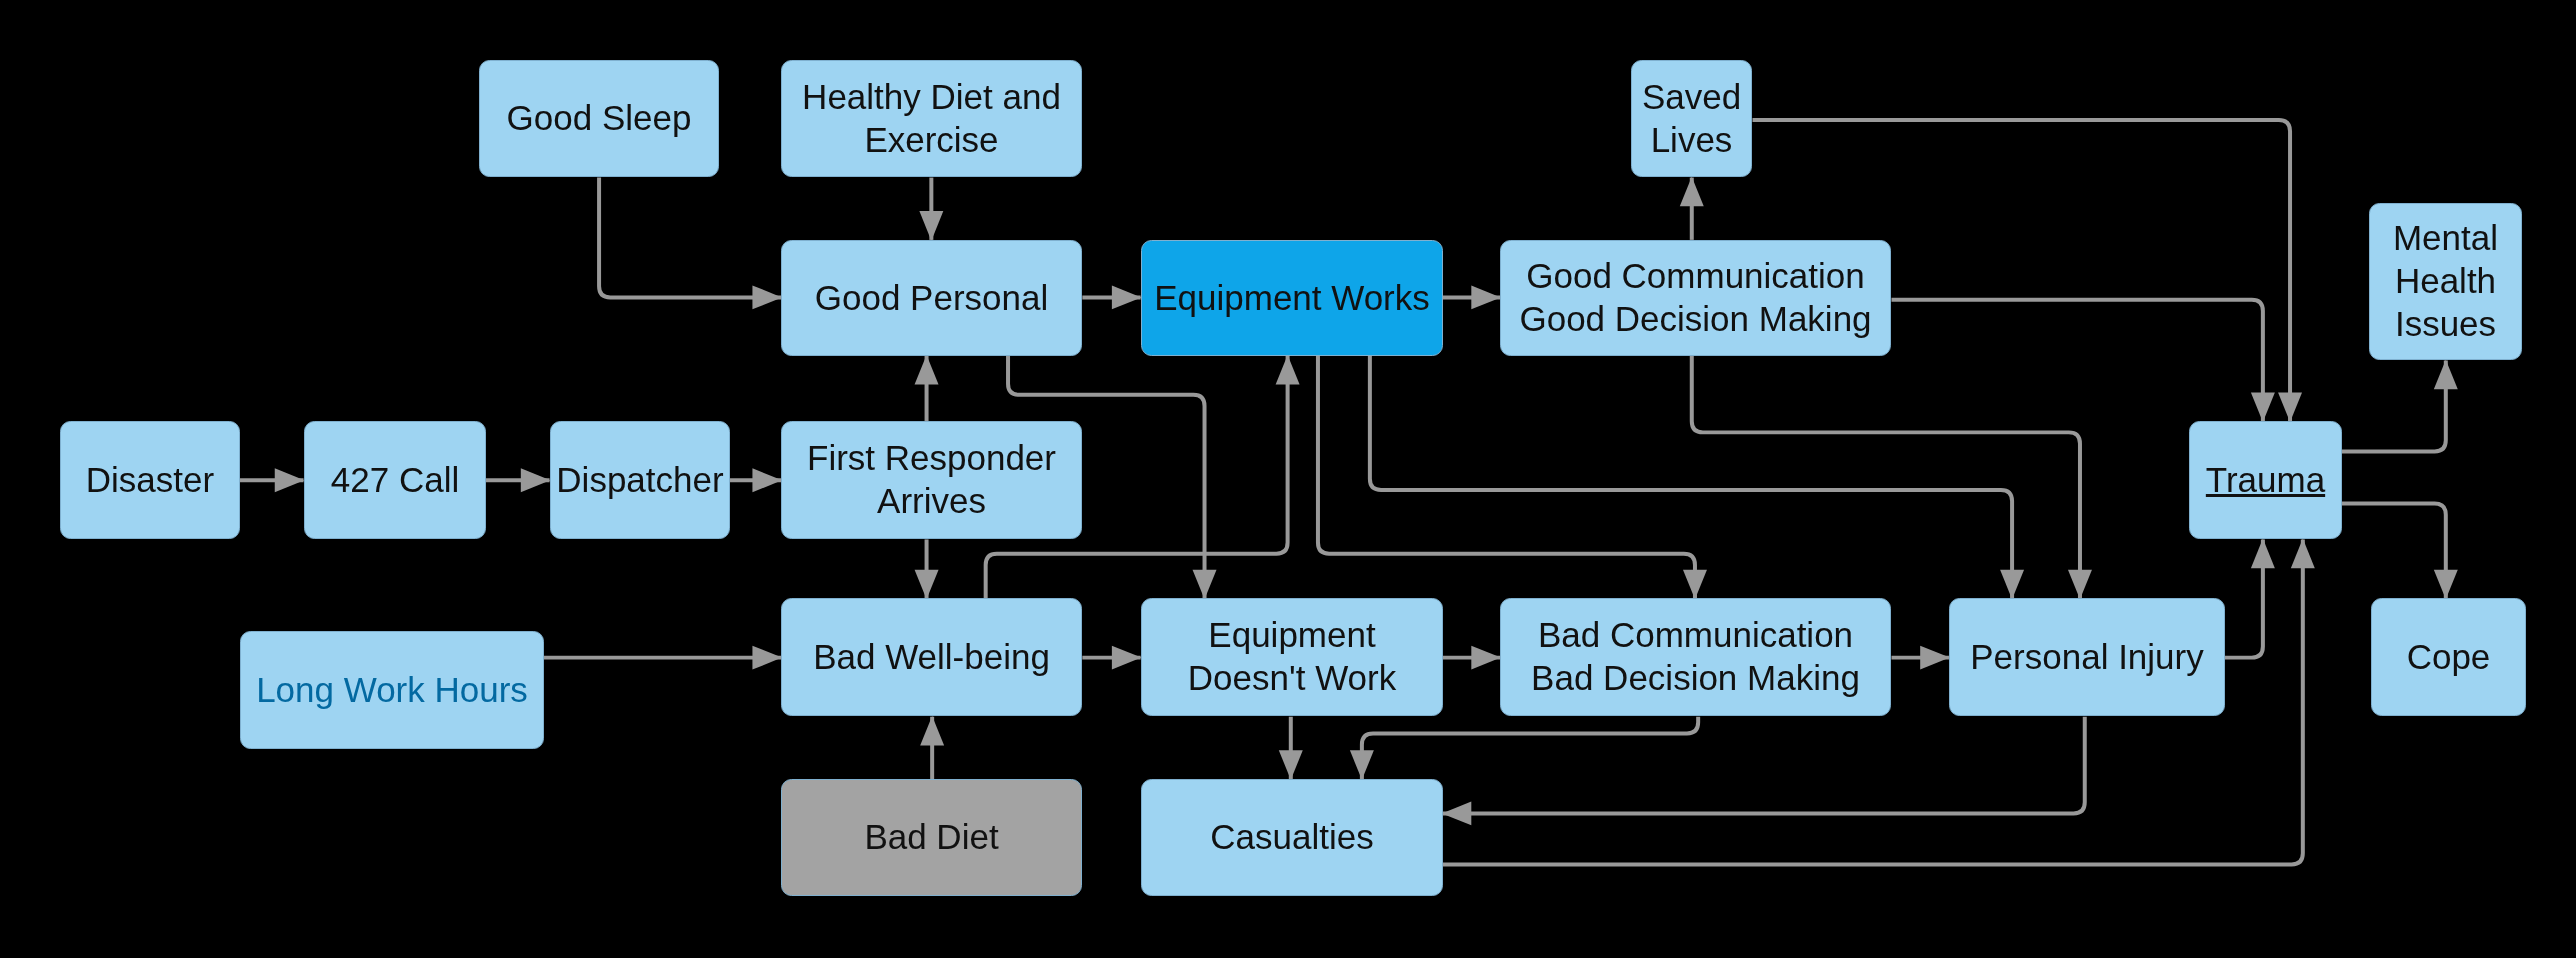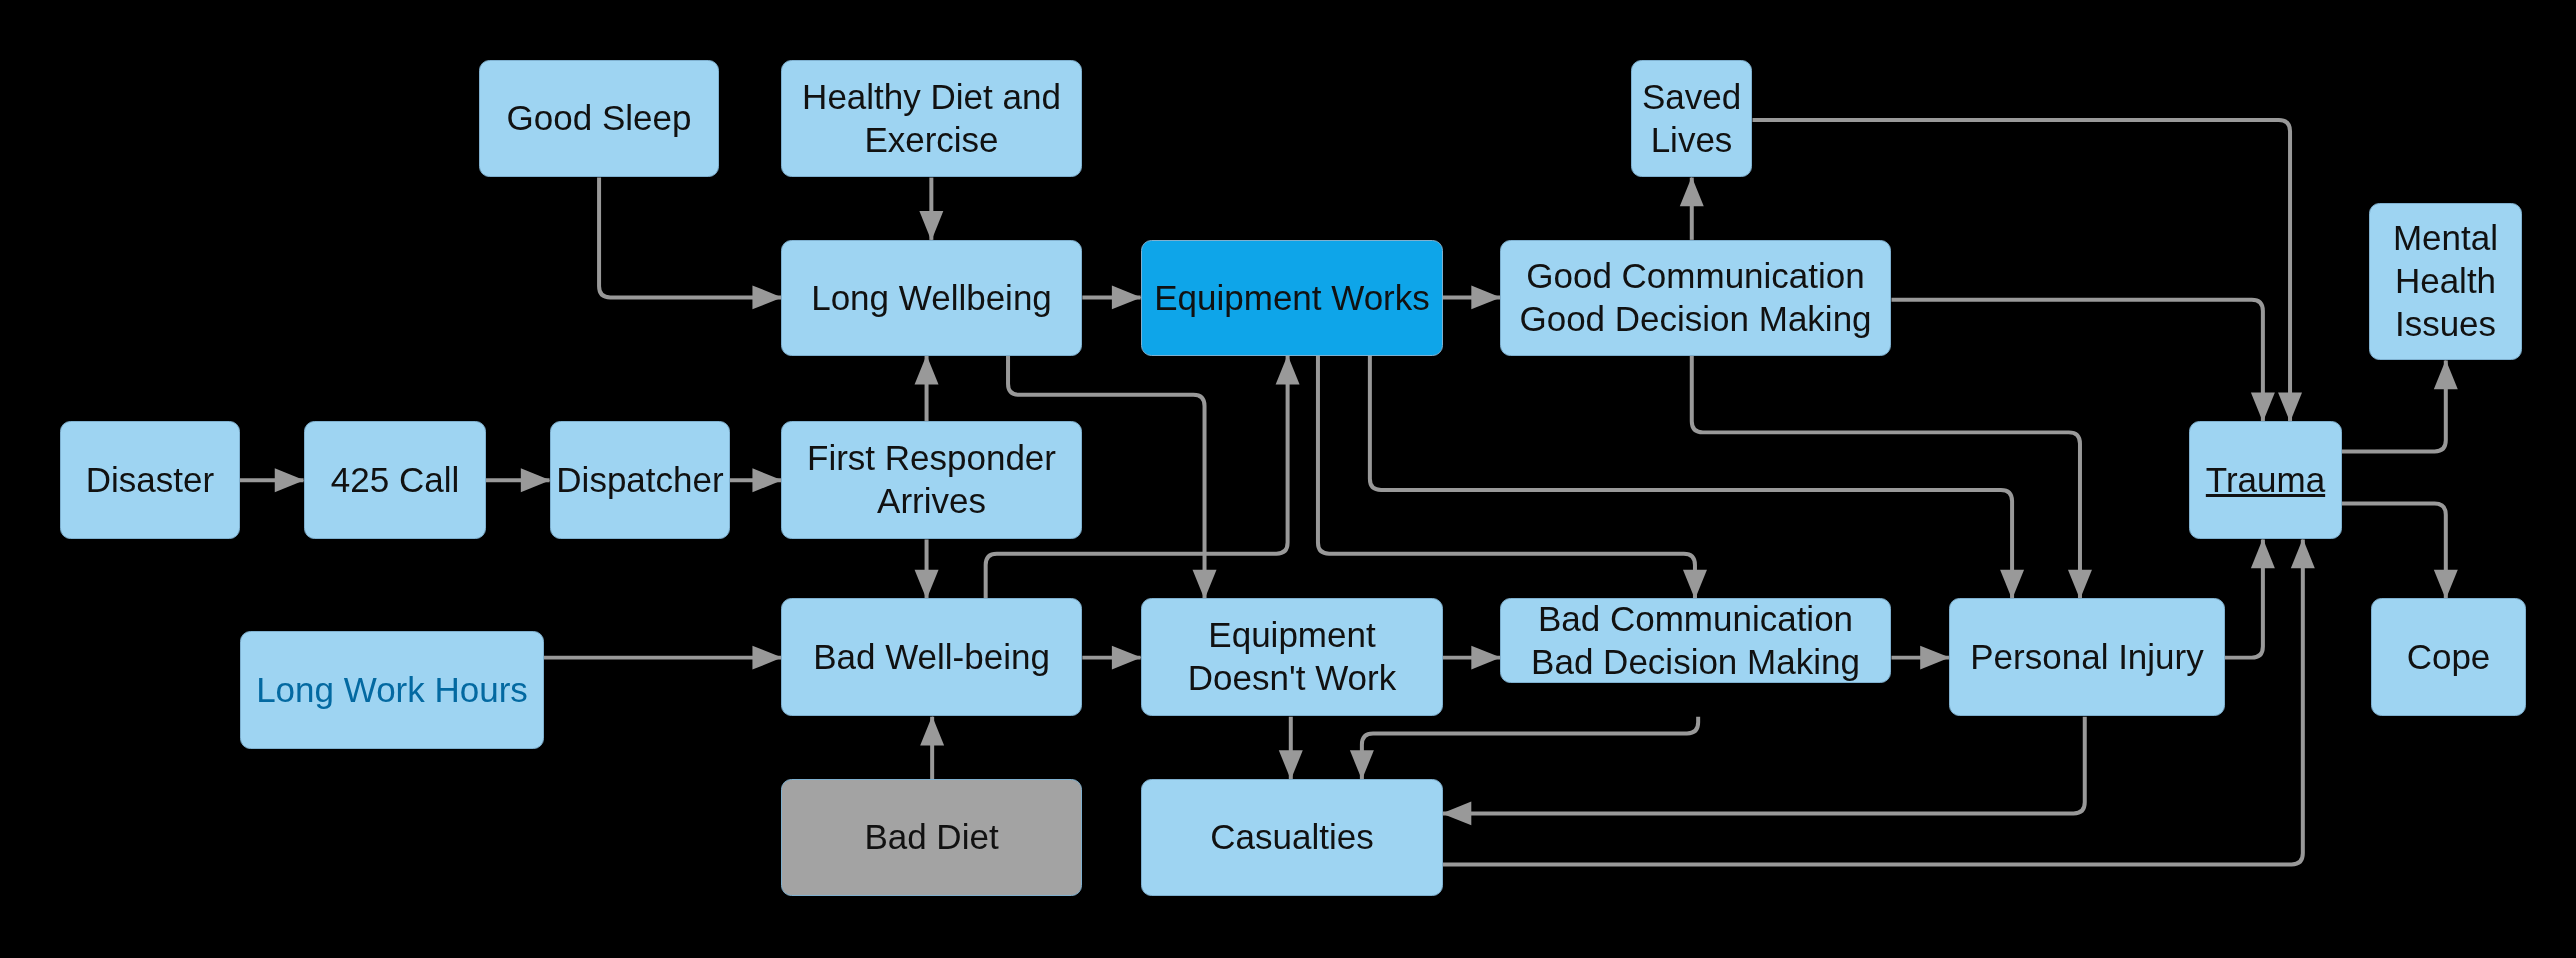--- a/index.html
+++ b/index.html
@@ -58,38 +58,38 @@
         <path d="M2784,823 L2819,823 Q2833,823 2833,809 L2833,675" fill="none" stroke="#999999" stroke-width="5" stroke-linejoin="round" marker-end="url(#arrow)"></path>
         <path d="M1806,1082 L2869,1082 Q2883,1082 2883,1068 L2883,675" fill="none" stroke="#999999" stroke-width="5" stroke-linejoin="round" marker-end="url(#arrow)"></path>
       </g>
   </svg>
   <div id="nodes">
       <div class="node" style="left: 479px; top: 60px; width: 240px; height: 117px; background: rgb(158, 212, 242); border: 0.8px solid rgb(127, 176, 207); color: rgb(17, 17, 17);">Good Sleep</div>
       <div class="node" style="left: 781px; top: 60px; width: 301px; height: 117px; background: rgb(158, 212, 242); border: 0.8px solid rgb(127, 176, 207); color: rgb(17, 17, 17);">Healthy Diet and
 Exercise</div>
       <div class="node" style="left: 1631px; top: 60px; width: 121px; height: 117px; background: rgb(158, 212, 242); border: 0.8px solid rgb(127, 176, 207); color: rgb(17, 17, 17);">Saved
 Lives</div>
-      <div class="node" style="left: 781px; top: 240px; width: 301px; height: 116px; background: rgb(158, 212, 242); border: 0.8px solid rgb(127, 176, 207); color: rgb(17, 17, 17);">Long Wellbeing</div>
+      <div class="node" style="left: 781px; top: 240px; width: 301px; height: 116px; background: rgb(158, 212, 242); border: 0.8px solid rgb(127, 176, 207); color: rgb(17, 17, 17);">Good Personal</div>
       <div class="node" style="left: 1141px; top: 240px; width: 302px; height: 116px; background: #0ea5e9; border: 0.8px solid rgb(127, 176, 207); color: rgb(17, 17, 17);">Equipment Works</div>
       <div class="node" style="left: 1500px; top: 240px; width: 391px; height: 116px; background: rgb(158, 212, 242); border: 0.8px solid rgb(127, 176, 207); color: rgb(17, 17, 17);">Good Communication
 Good Decision Making</div>
       <div class="node" style="left: 2369px; top: 203px; width: 153px; height: 157px; background: rgb(158, 212, 242); border: 0.8px solid rgb(127, 176, 207); color: rgb(17, 17, 17);">Mental
 Health
 Issues</div>
       <div class="node" style="left: 60px; top: 421px; width: 180px; height: 118px; background: rgb(158, 212, 242); border: 0.8px solid rgb(127, 176, 207); color: rgb(17, 17, 17);">Disaster</div>
-      <div class="node" style="left: 304px; top: 421px; width: 182px; height: 118px; background: rgb(158, 212, 242); border: 0.8px solid rgb(127, 176, 207); color: rgb(17, 17, 17);">425 Call</div>
+      <div class="node" style="left: 304px; top: 421px; width: 182px; height: 118px; background: rgb(158, 212, 242); border: 0.8px solid rgb(127, 176, 207); color: rgb(17, 17, 17);">427 Call</div>
       <div class="node" style="left: 550px; top: 421px; width: 180px; height: 118px; background: rgb(158, 212, 242); border: 0.8px solid rgb(127, 176, 207); color: rgb(17, 17, 17);">Dispatcher</div>
       <div class="node" style="left: 781px; top: 421px; width: 301px; height: 118px; background: rgb(158, 212, 242); border: 0.8px solid rgb(127, 176, 207); color: rgb(17, 17, 17);">First Responder
 Arrives</div>
       <div class="node" style="left: 2189px; top: 421px; width: 153px; height: 118px; background: rgb(158, 212, 242); border: 0.8px solid rgb(127, 176, 207); color: rgb(17, 17, 17); text-decoration: underline;">Trauma</div>
       <div class="node" style="left: 240px; top: 598px; width: 304px; height: 118px; background: rgb(158, 212, 242); border: 0.8px solid rgb(127, 176, 207); color: #0369a1; margin-top: 33px;">Long Work Hours</div>
       <div class="node" style="left: 781px; top: 598px; width: 301px; height: 118px; background: rgb(158, 212, 242); border: 0.8px solid rgb(127, 176, 207); color: rgb(17, 17, 17);">Bad Well-being</div>
       <div class="node" style="left: 1141px; top: 598px; width: 302px; height: 118px; background: rgb(158, 212, 242); border: 0.8px solid rgb(127, 176, 207); color: rgb(17, 17, 17);">Equipment
 Doesn't Work</div>
-      <div class="node" style="left: 1500px; top: 598px; width: 391px; height: 85px; background: rgb(158, 212, 242); border: 0.8px solid rgb(127, 176, 207); color: rgb(17, 17, 17);">Bad Communication
+      <div class="node" style="left: 1500px; top: 598px; width: 391px; height: 118px; background: rgb(158, 212, 242); border: 0.8px solid rgb(127, 176, 207); color: rgb(17, 17, 17);">Bad Communication
 Bad Decision Making</div>
       <div class="node" style="left: 1949px; top: 598px; width: 276px; height: 118px; background: rgb(158, 212, 242); border: 0.8px solid rgb(127, 176, 207); color: rgb(17, 17, 17);">Personal Injury</div>
       <div class="node" style="left: 2371px; top: 598px; width: 155px; height: 118px; background: rgb(158, 212, 242); border: 0.8px solid rgb(127, 176, 207); color: rgb(17, 17, 17);">Cope</div>
       <div class="node" style="left: 781px; top: 779px; width: 301px; height: 117px; background: #a3a3a3; border: 0.8px solid rgb(127, 176, 207); color: rgb(17, 17, 17);">Bad Diet</div>
       <div class="node" style="left: 1141px; top: 779px; width: 302px; height: 117px; background: rgb(158, 212, 242); border: 0.8px solid rgb(127, 176, 207); color: rgb(17, 17, 17);">Casualties</div>
     </div>
 </div>
 
 
 </body></html>

